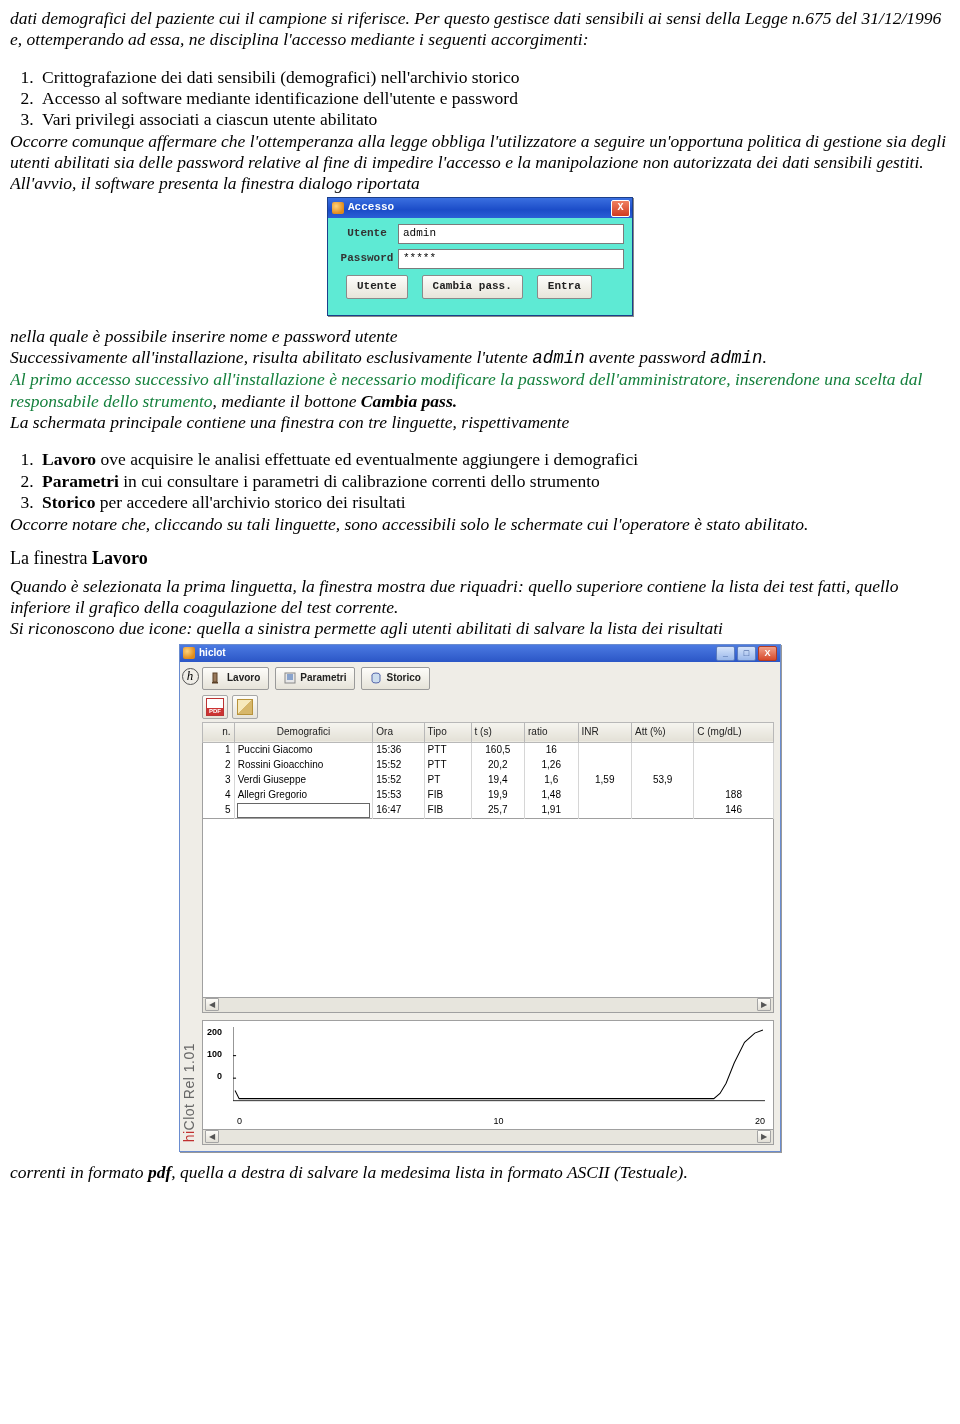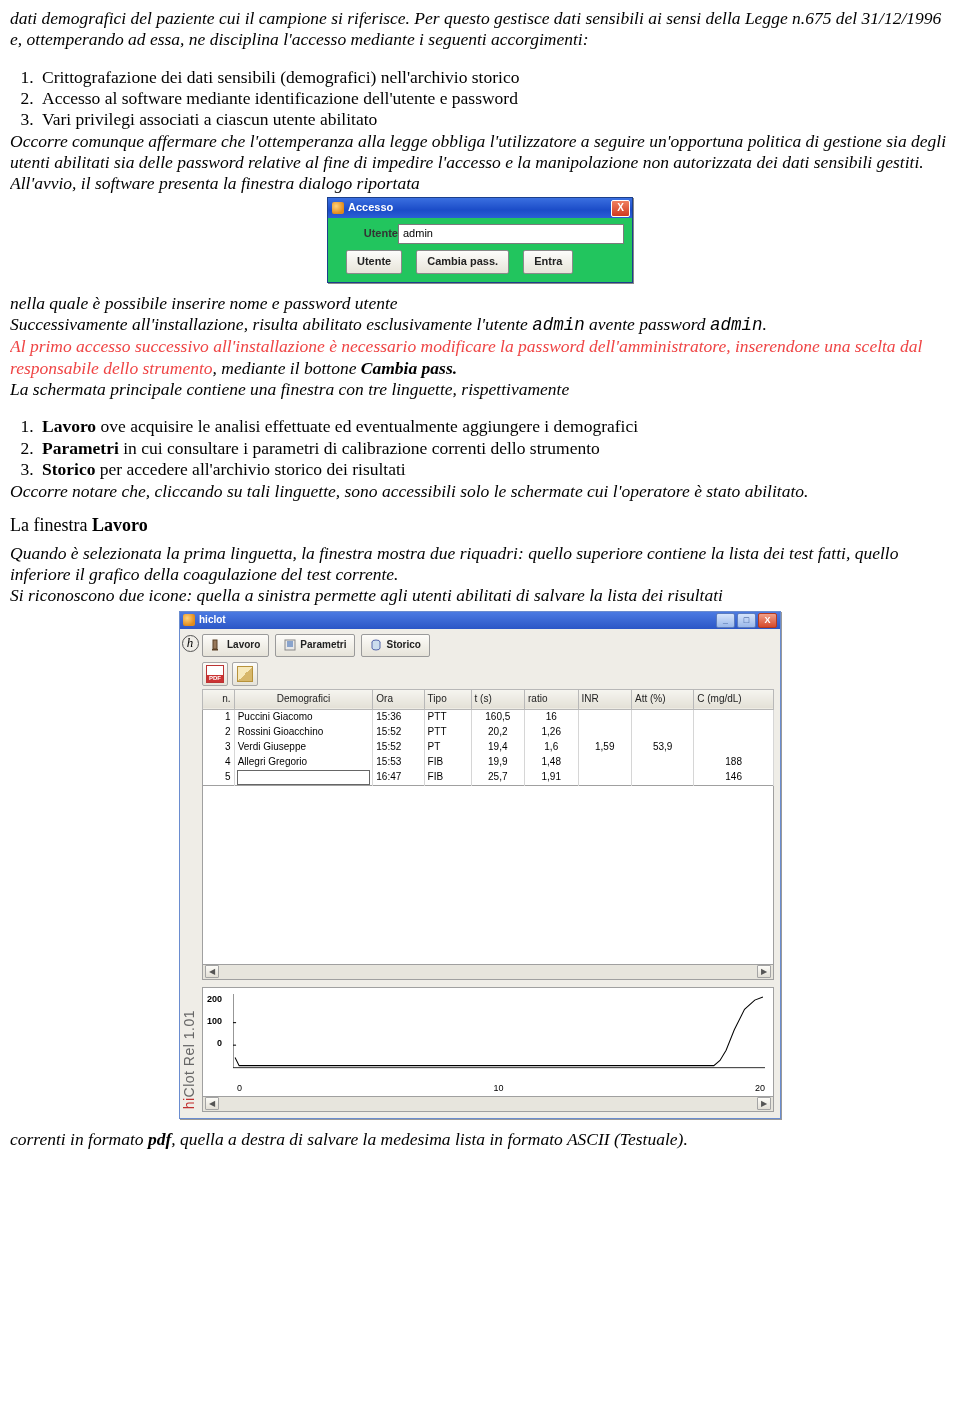--- a/index.html
+++ b/index.html
@@ -8,37 +8,37 @@
     line-height: 1.22;
     margin: 8px 10px;
     color: #000;
     background: #fff;
     width: 940px;
   }
   p { margin: 0; font-style: italic; }
   .txt { display: inline; }
   .mono { font-family: "Courier New", monospace; }
   .bold { font-weight: bold; }
-  .red { color: #ef4444; }
+  .red { color: #15803d; }
   ol { margin: 16px 0 0 28px; padding: 0; }
   ol li { padding-left: 4px; }
   .center { text-align: center; margin: 2px 0 10px 0; }
   h3.section { font-size: 18px; font-weight: normal; margin: 13px 0 6px 0; }
   h3.section .bold { font-weight: bold; }
 
   
   .dlg {
     display: inline-block;
     width: 304px;
-    background: #22c55e;
+    background: #5eead4;
     border: 1px solid #1b3f8b;
     box-shadow: 1px 1px 0 #888;
-    font-family: Liberation Sans, sans-serif;
+    font-family: Liberation Mono, monospace;
     font-size: 11px;
-    text-align: right;
+    text-align: center;
   }
   .dlg-title {
     background: linear-gradient(#3a6fe0, #1b4cc8 60%, #2a5fd6);
     color: #fff;
     height: 20px;
     display: flex;
     align-items: center;
     padding: 0 2px 0 4px;
     font-weight: bold;
     position: relative;
@@ -49,21 +49,21 @@
     border-radius: 2px;
   }
   .dlg-close {
     position: absolute; right: 2px; top: 2px;
     width: 17px; height: 15px;
     background: linear-gradient(#f08060,#d03a20);
     border: 1px solid #fff; border-radius: 2px;
     color: #fff; font-weight: bold; font-size: 10px;
     display: flex; align-items: center; justify-content: center;
   }
-  .dlg-body { padding: 6px 8px 8px 8px; }
+  .dlg-body { padding: 6px 8px 16px 8px; }
   .dlg-row { display: flex; align-items: center; margin-bottom: 5px; }
   .dlg-lbl { width: 62px; font-weight: bold; color: #333; }
   .dlg-inp {
     flex: 1; height: 18px; border: 1px solid #7b7b7b;
     background: #fff; padding: 0 4px; font-size: 11px;
     display: flex; align-items: center;
   }
   .dlg-btns { display: flex; gap: 14px; margin-top: 6px; padding-left: 10px; }
   .dlg-btn {
     height: 22px; padding: 0 10px;
@@ -205,20 +205,24 @@
   <div class="dlg">
     <div class="dlg-title">
       <span class="dlg-cup"></span>
       <span>Accesso</span>
       <span class="dlg-close">X</span>
     </div>
     <div class="dlg-body">
       <div class="dlg-row">
         <span class="dlg-lbl">Utente</span>
         <span class="dlg-inp">admin</span>
+      </div>
+      <div class="dlg-row">
+        <span class="dlg-lbl">Password</span>
+        <span class="dlg-inp">*****</span>
       </div>
       <div class="dlg-btns">
         <span class="dlg-btn">Utente</span>
         <span class="dlg-btn">Cambia pass.</span>
         <span class="dlg-btn">Entra</span>
       </div>
     </div>
   </div>
 </div>
 

